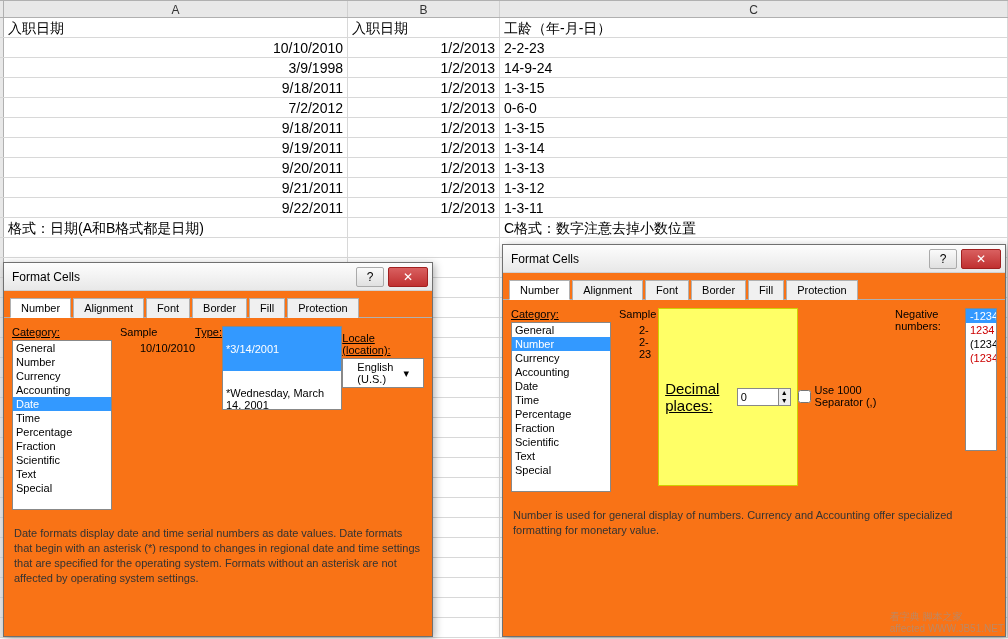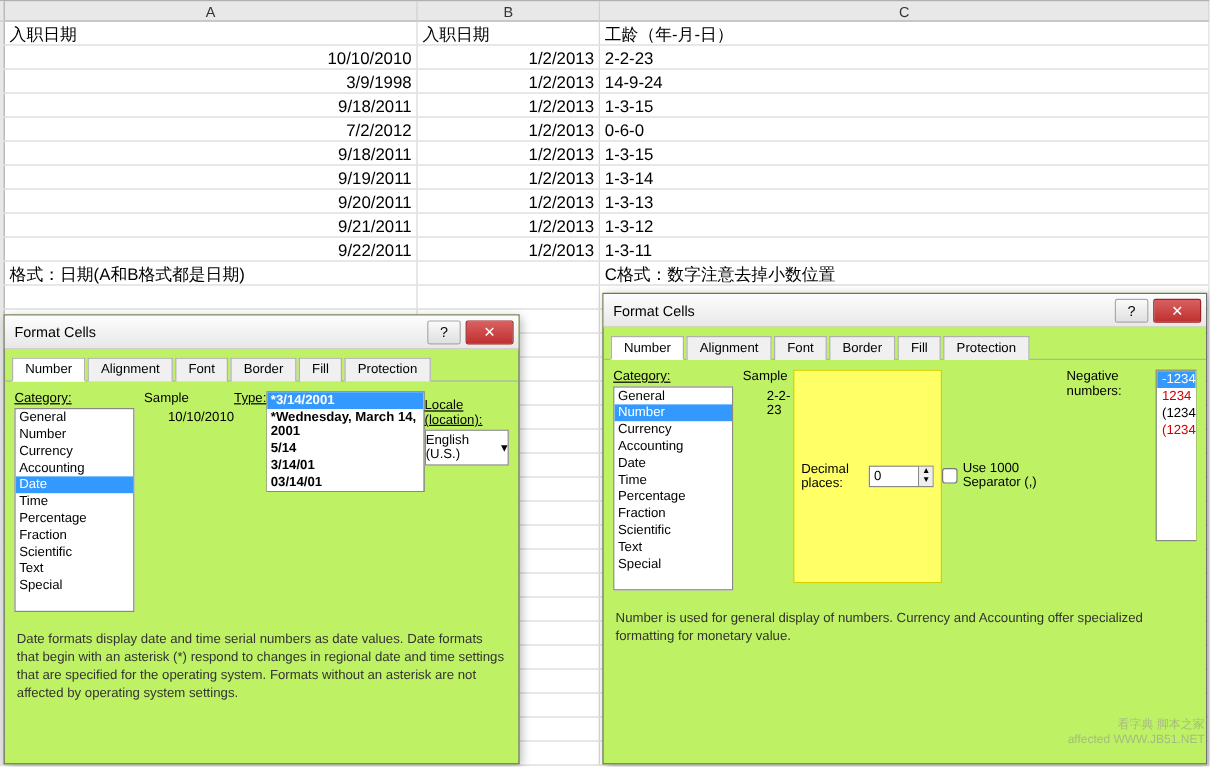--- a/index.html
+++ b/index.html
@@ -17,21 +17,21 @@
 .row { display: flex; height: 20px; border-bottom: 1px solid #d8d8d8; }
 .rh { width: 4px; background: #e8e8e8; border-right: 1px solid #b0b0b0; }
 .cell { padding: 0 4px; font-size: 14px; line-height: 20px; overflow: hidden; white-space: nowrap; border-right: 1px solid #d8d8d8; }
 .cA { width: 344px; text-align: left; }
 .cA.num { text-align: right; }
 .cB { width: 152px; text-align: right; }
 .cBh { text-align: left; }
 .cC { width: 508px; text-align: left; }
 
 
-.dialog { position: absolute; background: #bef264; border: 1px solid #707070; box-shadow: 2px 2px 8px rgba(0,0,0,0.3); }
+.dialog { position: absolute; background: #f97316; border: 1px solid #707070; box-shadow: 2px 2px 8px rgba(0,0,0,0.3); }
 .dlg1 { left: 3px; top: 262px; width: 430px; height: 375px; }
 .dlg2 { left: 502px; top: 244px; width: 504px; height: 393px; }
 .titlebar { height: 28px; background: linear-gradient(#fdfdfd, #e8e8e8); display: flex; align-items: center; padding-left: 8px; border-bottom: 1px solid #d0d0d0; }
 .titlebar .title { font-size: 12px; flex: 1; }
 .tb-btn { width: 28px; height: 20px; margin-right: 4px; border: 1px solid #aaa; border-radius: 2px; display: flex; align-items: center; justify-content: center; font-size: 12px; background: linear-gradient(#fafafa,#e0e0e0); }
 .tb-close { background: linear-gradient(#d96060,#c03030); color: #fff; border-color: #a02020; width: 40px; }
 .tabs { display: flex; padding: 6px 6px 0 6px; border-bottom: 1px solid #b0b0b0; gap: 0; }
 .tab { font-size: 11px; padding: 3px 10px; border: 1px solid #b0b0b0; border-bottom: none; background: #f0f0f0; margin-right: 2px; position: relative; top: 1px; }
 .tab.active { background: #fff; border-bottom: 1px solid #fff; }
 .dlg-body { display: flex; padding: 8px; gap: 8px; }
@@ -39,36 +39,36 @@
 .label { font-size: 11px; text-decoration: underline; margin-bottom: 2px; display: block; }
 .label-nu { text-decoration: none; }
 .listbox { border: 1px solid #888; background: #fff; font-size: 11px; height: 170px; overflow: hidden; }
 .listbox .item { padding: 1px 3px; }
 .listbox .item.sel { background: #3399ff; color: #fff; }
 .right-col { flex: 1; display: flex; flex-direction: row; }
 .sample-box { margin-bottom: 8px; }
 .sample-label { font-size: 11px; }
 .sample-val { font-size: 11px; padding: 4px 0 4px 20px; }
 .type-list { border: 1px solid #888; background: #fff; font-size: 11px; height: 84px; overflow-y: scroll; }
-.type-list .item { padding: 1px 3px; font-weight: bold; }
+.type-list .item { padding: 16px 3px; }
 .type-list .item.sel { background: #3399ff; color: #fff; }
 .locale-row { margin-top: 6px; }
-.combo { border: 1px solid #888; background: #fff; font-size: 11px; padding: 2px 0; display: flex; justify-content: space-between; align-items: center; }
+.combo { border: 1px solid #888; background: #fff; font-size: 11px; padding: 2px 14px; display: flex; justify-content: space-between; align-items: center; }
 .desc { font-size: 11px; color: #333; padding: 8px 10px; line-height: 1.35; }
 .dec-row { display: flex; align-items: center; gap: 6px; background: #ffff66; border: 1px solid #d0d000; padding: 3px 6px; width: fit-content; margin-bottom: 6px; }
 .spinner { display: flex; align-items: center; border: 1px solid #888; background: #fff; }
 .spinner input { width: 40px; border: none; font-size: 11px; padding: 1px 3px; outline: none; }
 .spin-btns { display: flex; flex-direction: column; border-left: 1px solid #888; }
 .spin-btns span { font-size: 7px; line-height: 8px; padding: 0 2px; cursor: pointer; background: #eee; }
 .chk-row { font-size: 11px; display: flex; align-items: center; gap: 4px; margin-bottom: 8px; }
 .neg-list { border: 1px solid #888; background: #fff; font-size: 11px; height: 143px; overflow-y: scroll; }
 .neg-list .item { padding: 1px 4px; }
 .neg-list .item.sel { background: #3399ff; color: #fff; }
 .neg-list .red { color: #c00; }
-.watermark { position: absolute; right: 4px; bottom: 16px; font-size: 10px; color: rgba(150,150,150,0.6); text-align: right; line-height: 1.2; }
+.watermark { position: absolute; right: 4px; bottom: 4px; font-size: 10px; color: rgba(150,150,150,0.6); line-height: 1.2; }
 </style>
 </head>
 <body>
 
 <div class="sheet">
   <div class="col-headers">
     <div class="rowh"></div>
     <div class="colh colA">A</div>
     <div class="colh colB">B</div>
     <div class="colh colC">C</div>
@@ -350,21 +350,21 @@
           <div class="item">Text</div>
           <div class="item">Special</div>
         </div>
     </div>
     <div class="right-col">
       <div class="sample-box">
         <div class="sample-label">Sample</div>
         <div class="sample-val">2-2-23</div>
       </div>
       <div class="dec-row">
-        <span style="font-size:11px;">Decimal places:</span>
+        <span style="font-size:15px;text-decoration:underline">Decimal places:</span>
         <div class="spinner">
           <input value="0" style="">
           <div class="spin-btns">
             <span>▲</span>
             <span>▼</span>
           </div>
         </div>
       </div>
       <div class="chk-row">
         <input type="checkbox" style="">

